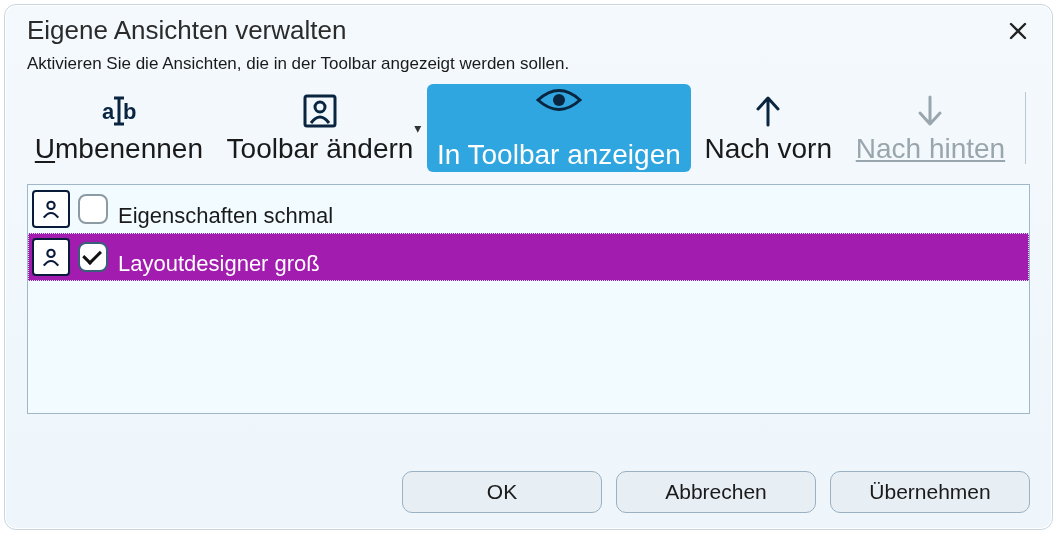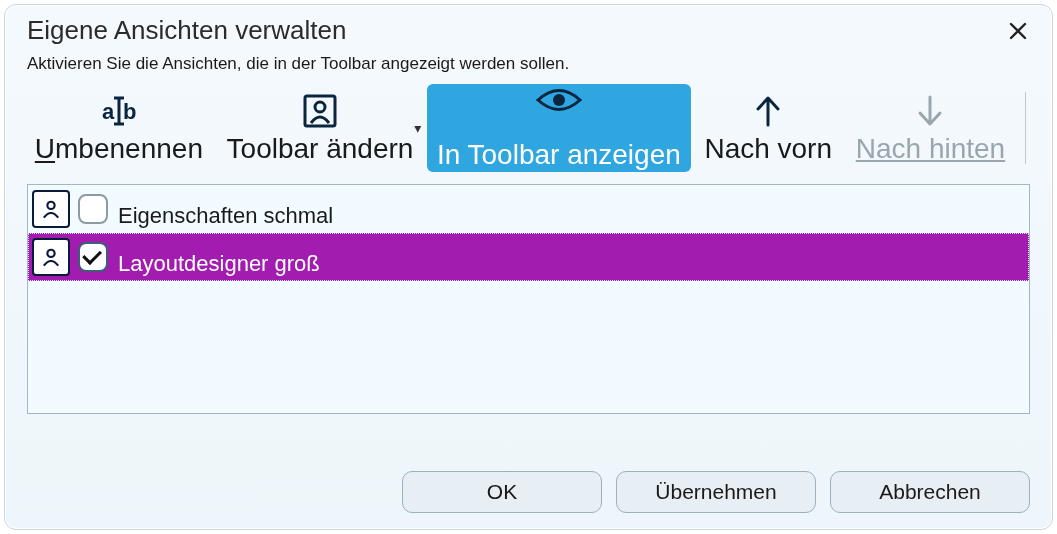--- a/index.html
+++ b/index.html
@@ -233,17 +233,17 @@
           <path d="M8 30 q10 -13 20 0" fill="none" stroke="#0a1a3a" stroke-width="3"></path>
         </svg>
       </div>
       <div class="chk checked"></div>
       <div class="lbl">Layoutdesigner groß</div>
     </div>
   </div>
 
   <div class="footer">
     <div class="btn">OK</div>
+    <div class="btn">Abbrechen</div>
     <div class="btn">Übernehmen</div>
-    <div class="btn">Abbrechen</div>
   </div>
 
 </div>
 
 </body></html>

